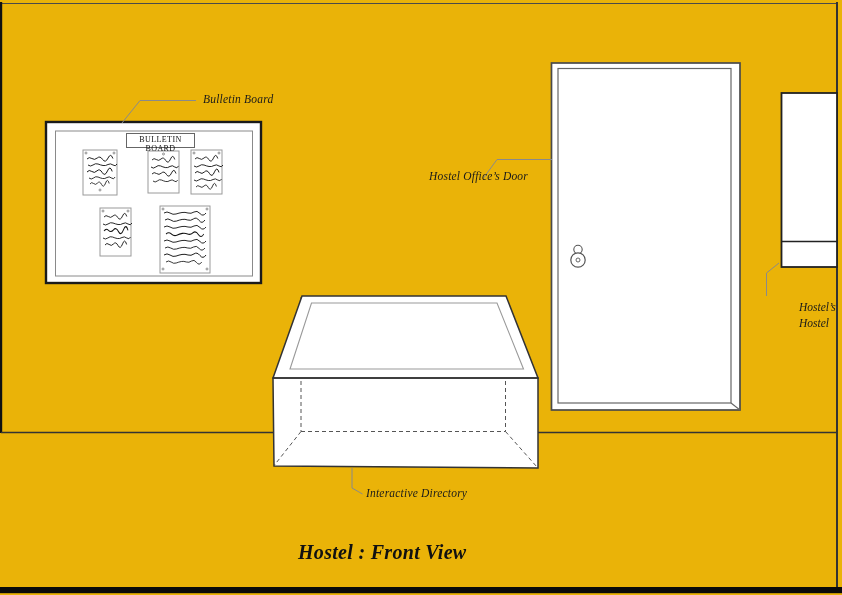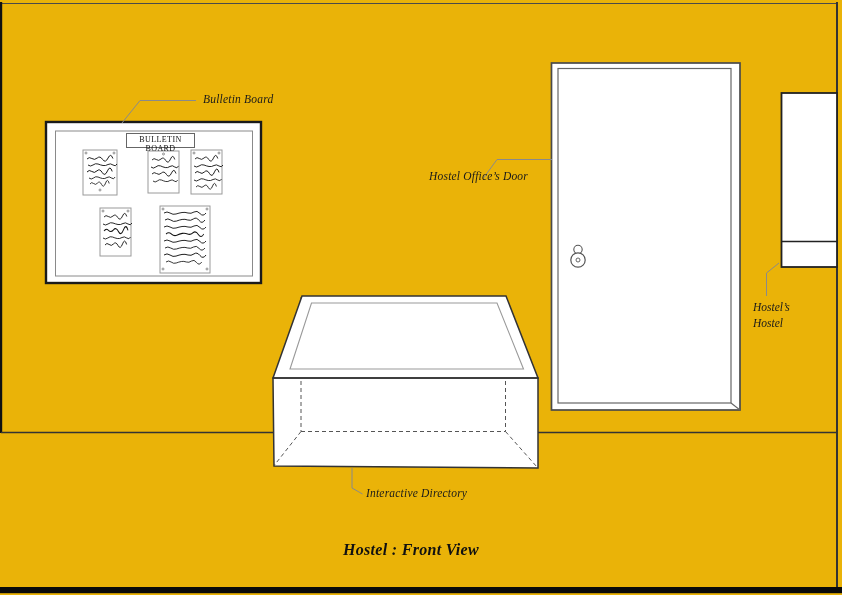--- a/index.html
+++ b/index.html
@@ -29,28 +29,27 @@
     color:#111;
   }
   .counter-label{
     position:absolute;
     left:753px;top:299px;
     font-style:italic;
     font-size:11.5px;
     color:#1a1a1a;
     line-height:1.4;
   }
-  .counter-label span{display:block;}
+  .counter-label span{display:block;margin-left:46px;}
   .main-title{
     position:absolute;
-    left:291px;top:541px;width:240px;
-    text-align:center;
+    left:298px;top:541px;width:240px;
     font-weight:bold;
     font-style:italic;
-    font-size:16px;
+    font-size:20px;
     color:#111;
     letter-spacing:.3px;
   }
 </style>
 </head>
 <body>
 
 <div id="stage">
 
   <svg id="drawing-svg" width="842" height="595" viewBox="0 0 842 595">

